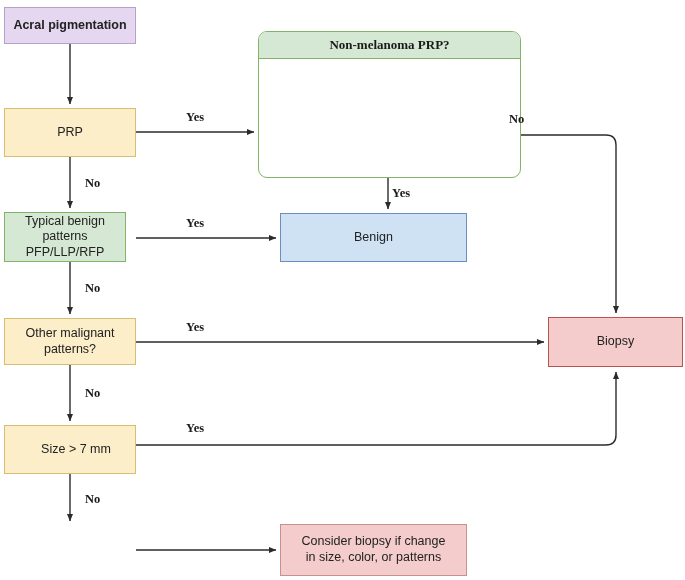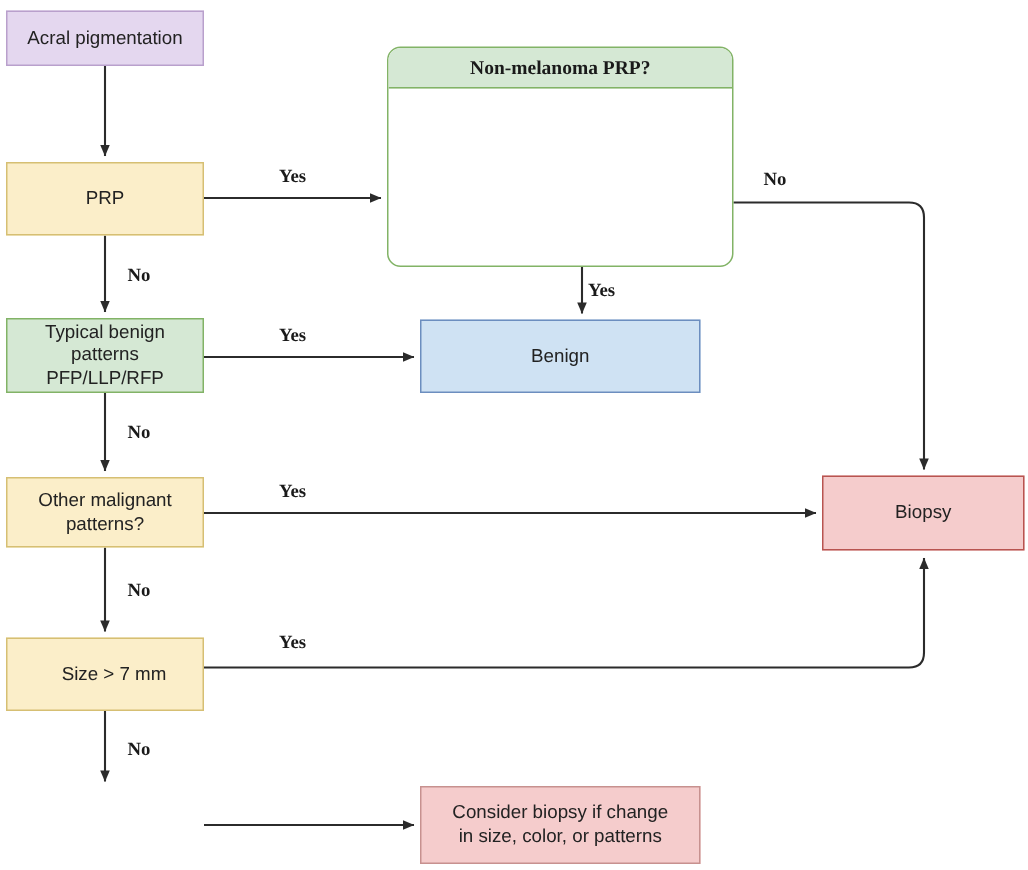--- a/index.html
+++ b/index.html
@@ -129,29 +129,29 @@
 
     <path class="edge" d="M70,365 L70,421" marker-end="url(#arrow)"></path>
 
     <path class="edge" d="M136,445 L606,445 Q616,445 616,435 L616,372" marker-end="url(#arrow)"></path>
 
     <path class="edge" d="M70,474 L70,521" marker-end="url(#arrow)"></path>
 
     <path class="edge" d="M136,550 L276,550" marker-end="url(#arrow)"></path>
   </svg>
 
-  <div class="node n-purple" style="left:4px; top:7px; width:132px; height:37px;">
+  <div class="node n-purple" style="left:4px; top:7px; width:132px; height:37px;font-weight:bold;">
     <span class="node-label">Acral pigmentation</span>
   </div>
 
   <div class="node n-yellow" style="left:4px; top:108px; width:132px; height:49px;">
     <span class="node-label">PRP</span>
   </div>
 
-  <div class="node n-green" style="left:4px; top:212px; width:132px; height:50px;">
+  <div class="node n-green" style="left:4px; top:212px; width:122px; height:50px;">
     <span class="node-label">Typical benign patterns
 PFP/LLP/RFP</span>
   </div>
 
   <div class="node n-yellow" style="left:4px; top:318px; width:132px; height:47px;">
     <span class="node-label">Other malignant
 patterns?</span>
   </div>
 
   <div class="node n-yellow" style="left:4px; top:425px; width:132px; height:49px;padding-left:16px;">
@@ -165,21 +165,21 @@
 
   <div class="node n-pink" style="left:548px; top:317px; width:135px; height:50px;">
     <span class="node-label">Biopsy</span>
   </div>
 
   <div class="node n-pink2" style="left:280px; top:524px; width:187px; height:52px;">
     <span class="node-label">Consider biopsy if change
 in size, color, or patterns</span>
   </div>
 
-  <div class="card" style="left:258px; top:31px; width:231px; height:147px;">
+  <div class="card" style="left:258px; top:31px; width:263px; height:147px;">
     <div class="card-head">Non-melanoma PRP?</div>
   </div>
 
   <div class="elabel" style="left:186px; top:110px;">Yes</div>
   <div class="elabel" style="left:85px; top:176px;">No</div>
   <div class="elabel" style="left:509px; top:112px;">No</div>
   <div class="elabel" style="left:392px; top:186px;">Yes</div>
   <div class="elabel" style="left:186px; top:216px;">Yes</div>
   <div class="elabel" style="left:85px; top:281px;">No</div>
   <div class="elabel" style="left:186px; top:320px;">Yes</div>

